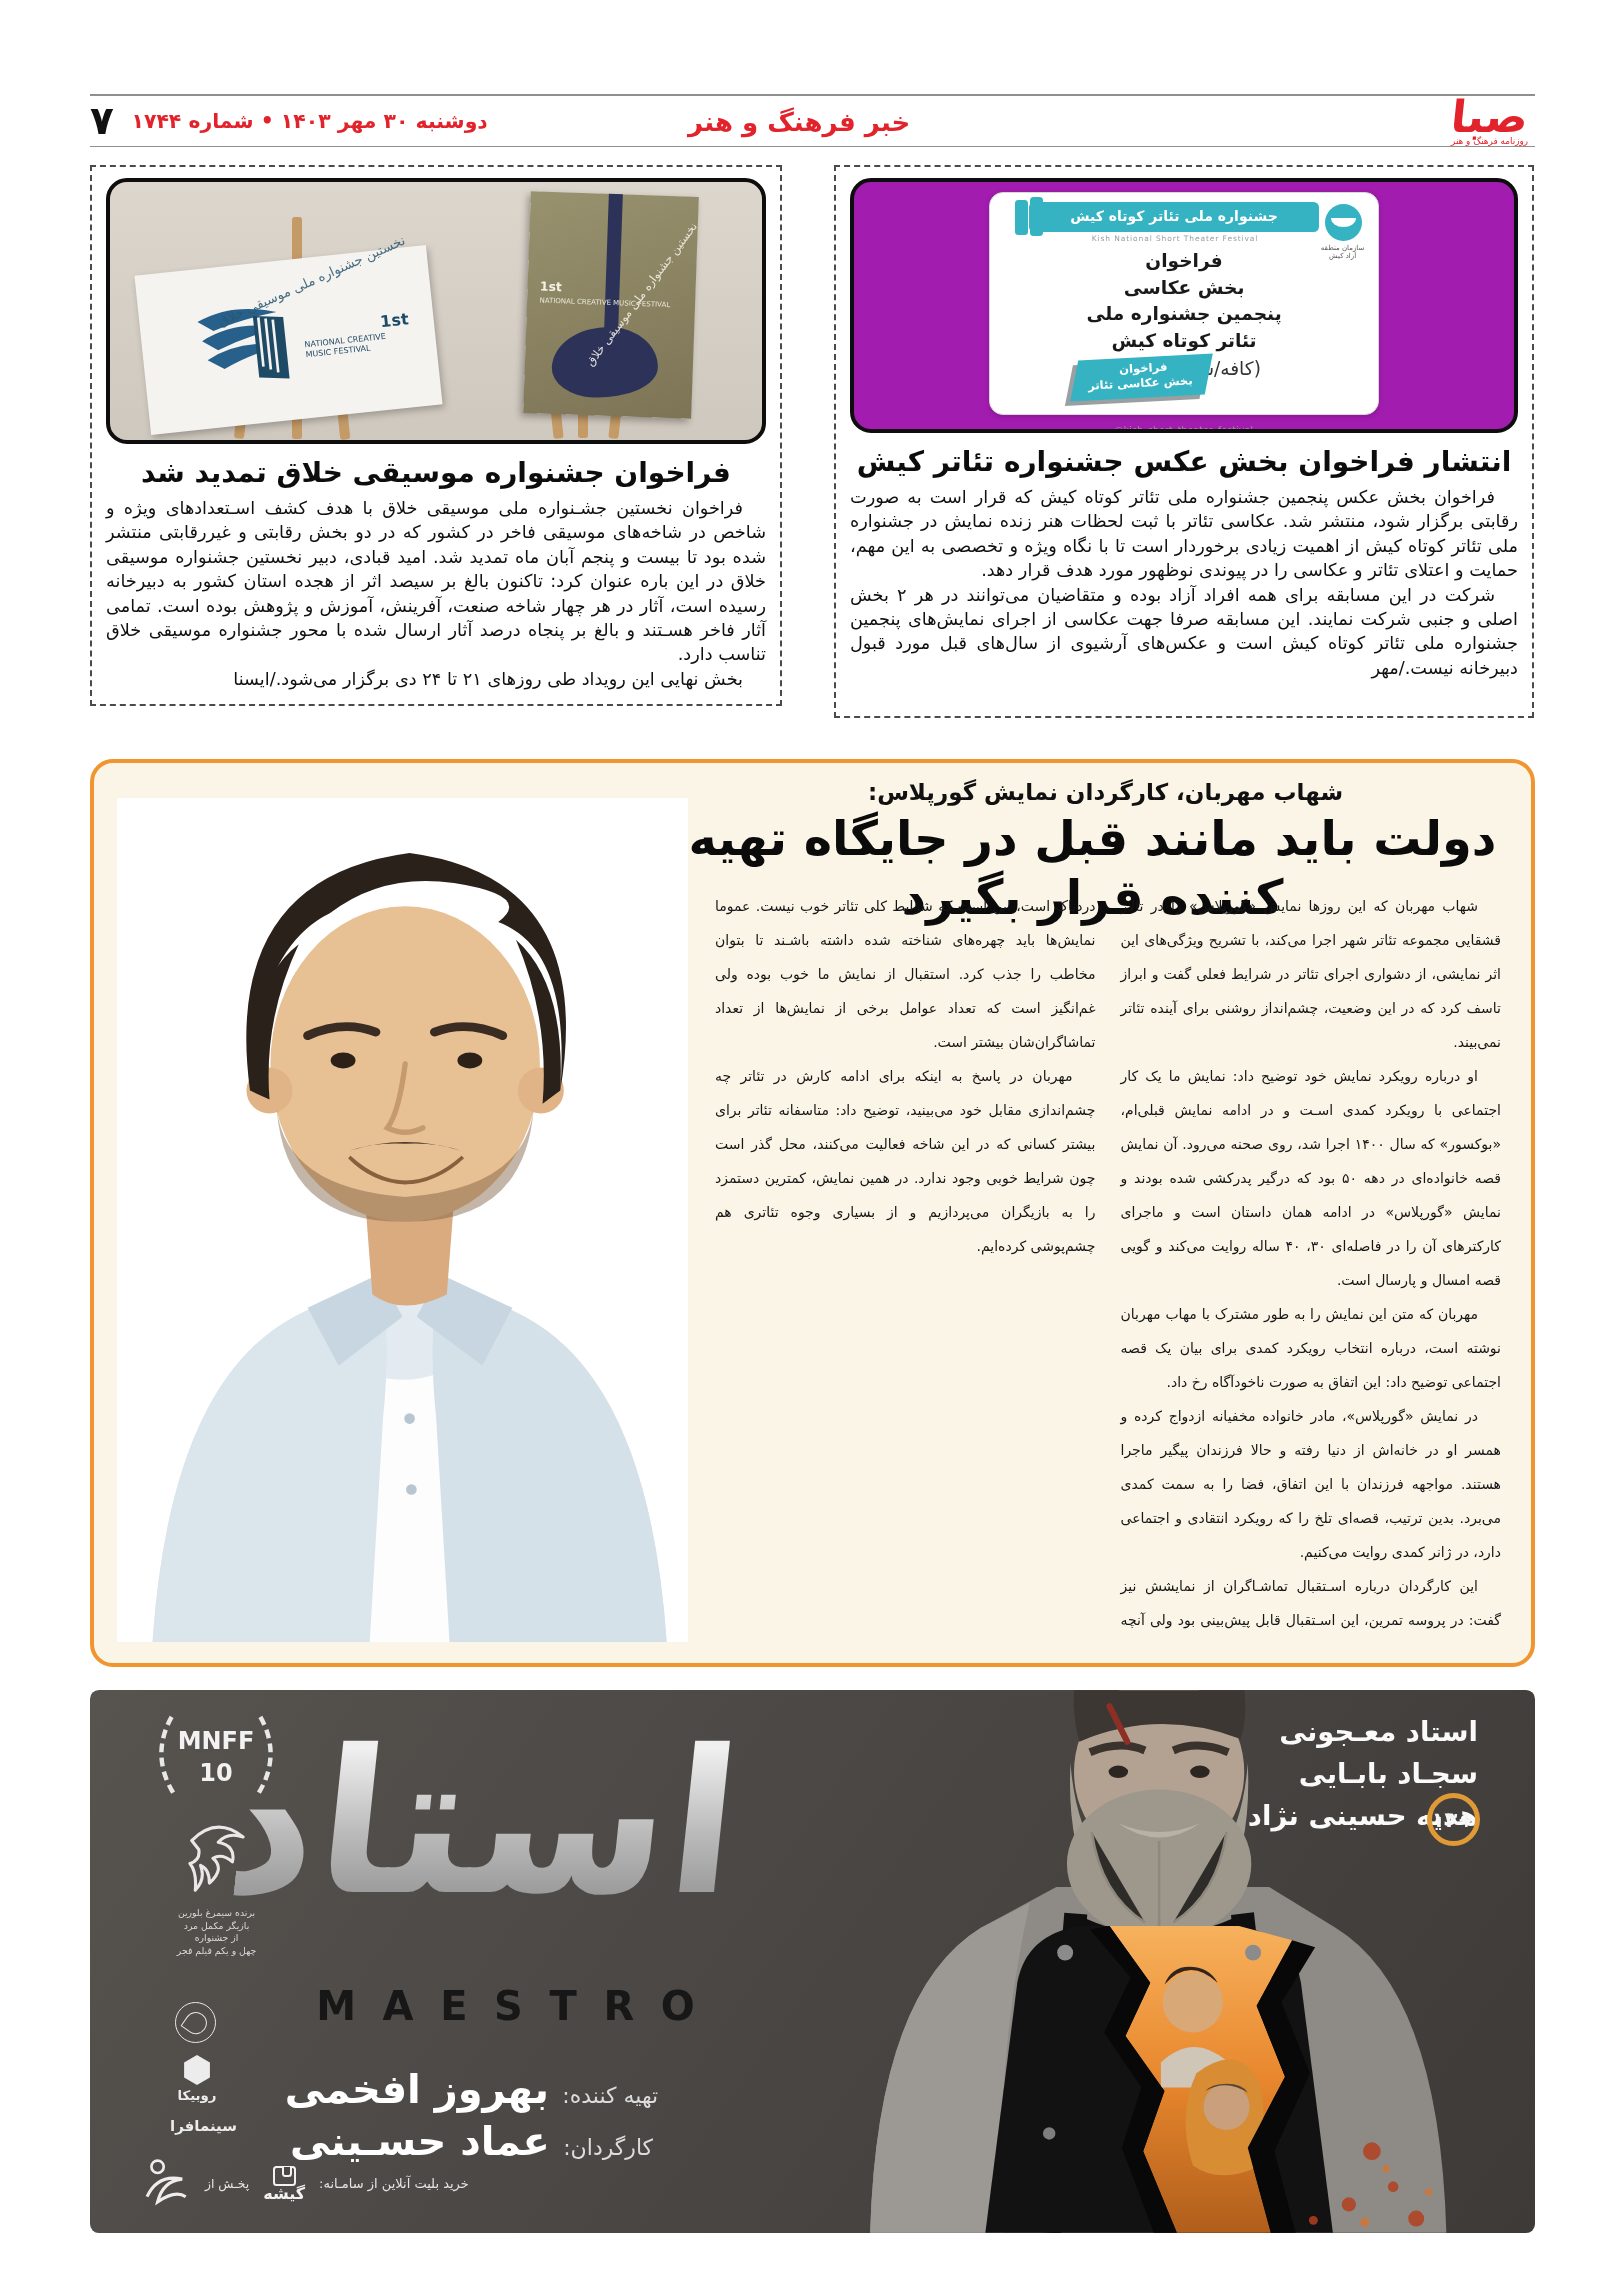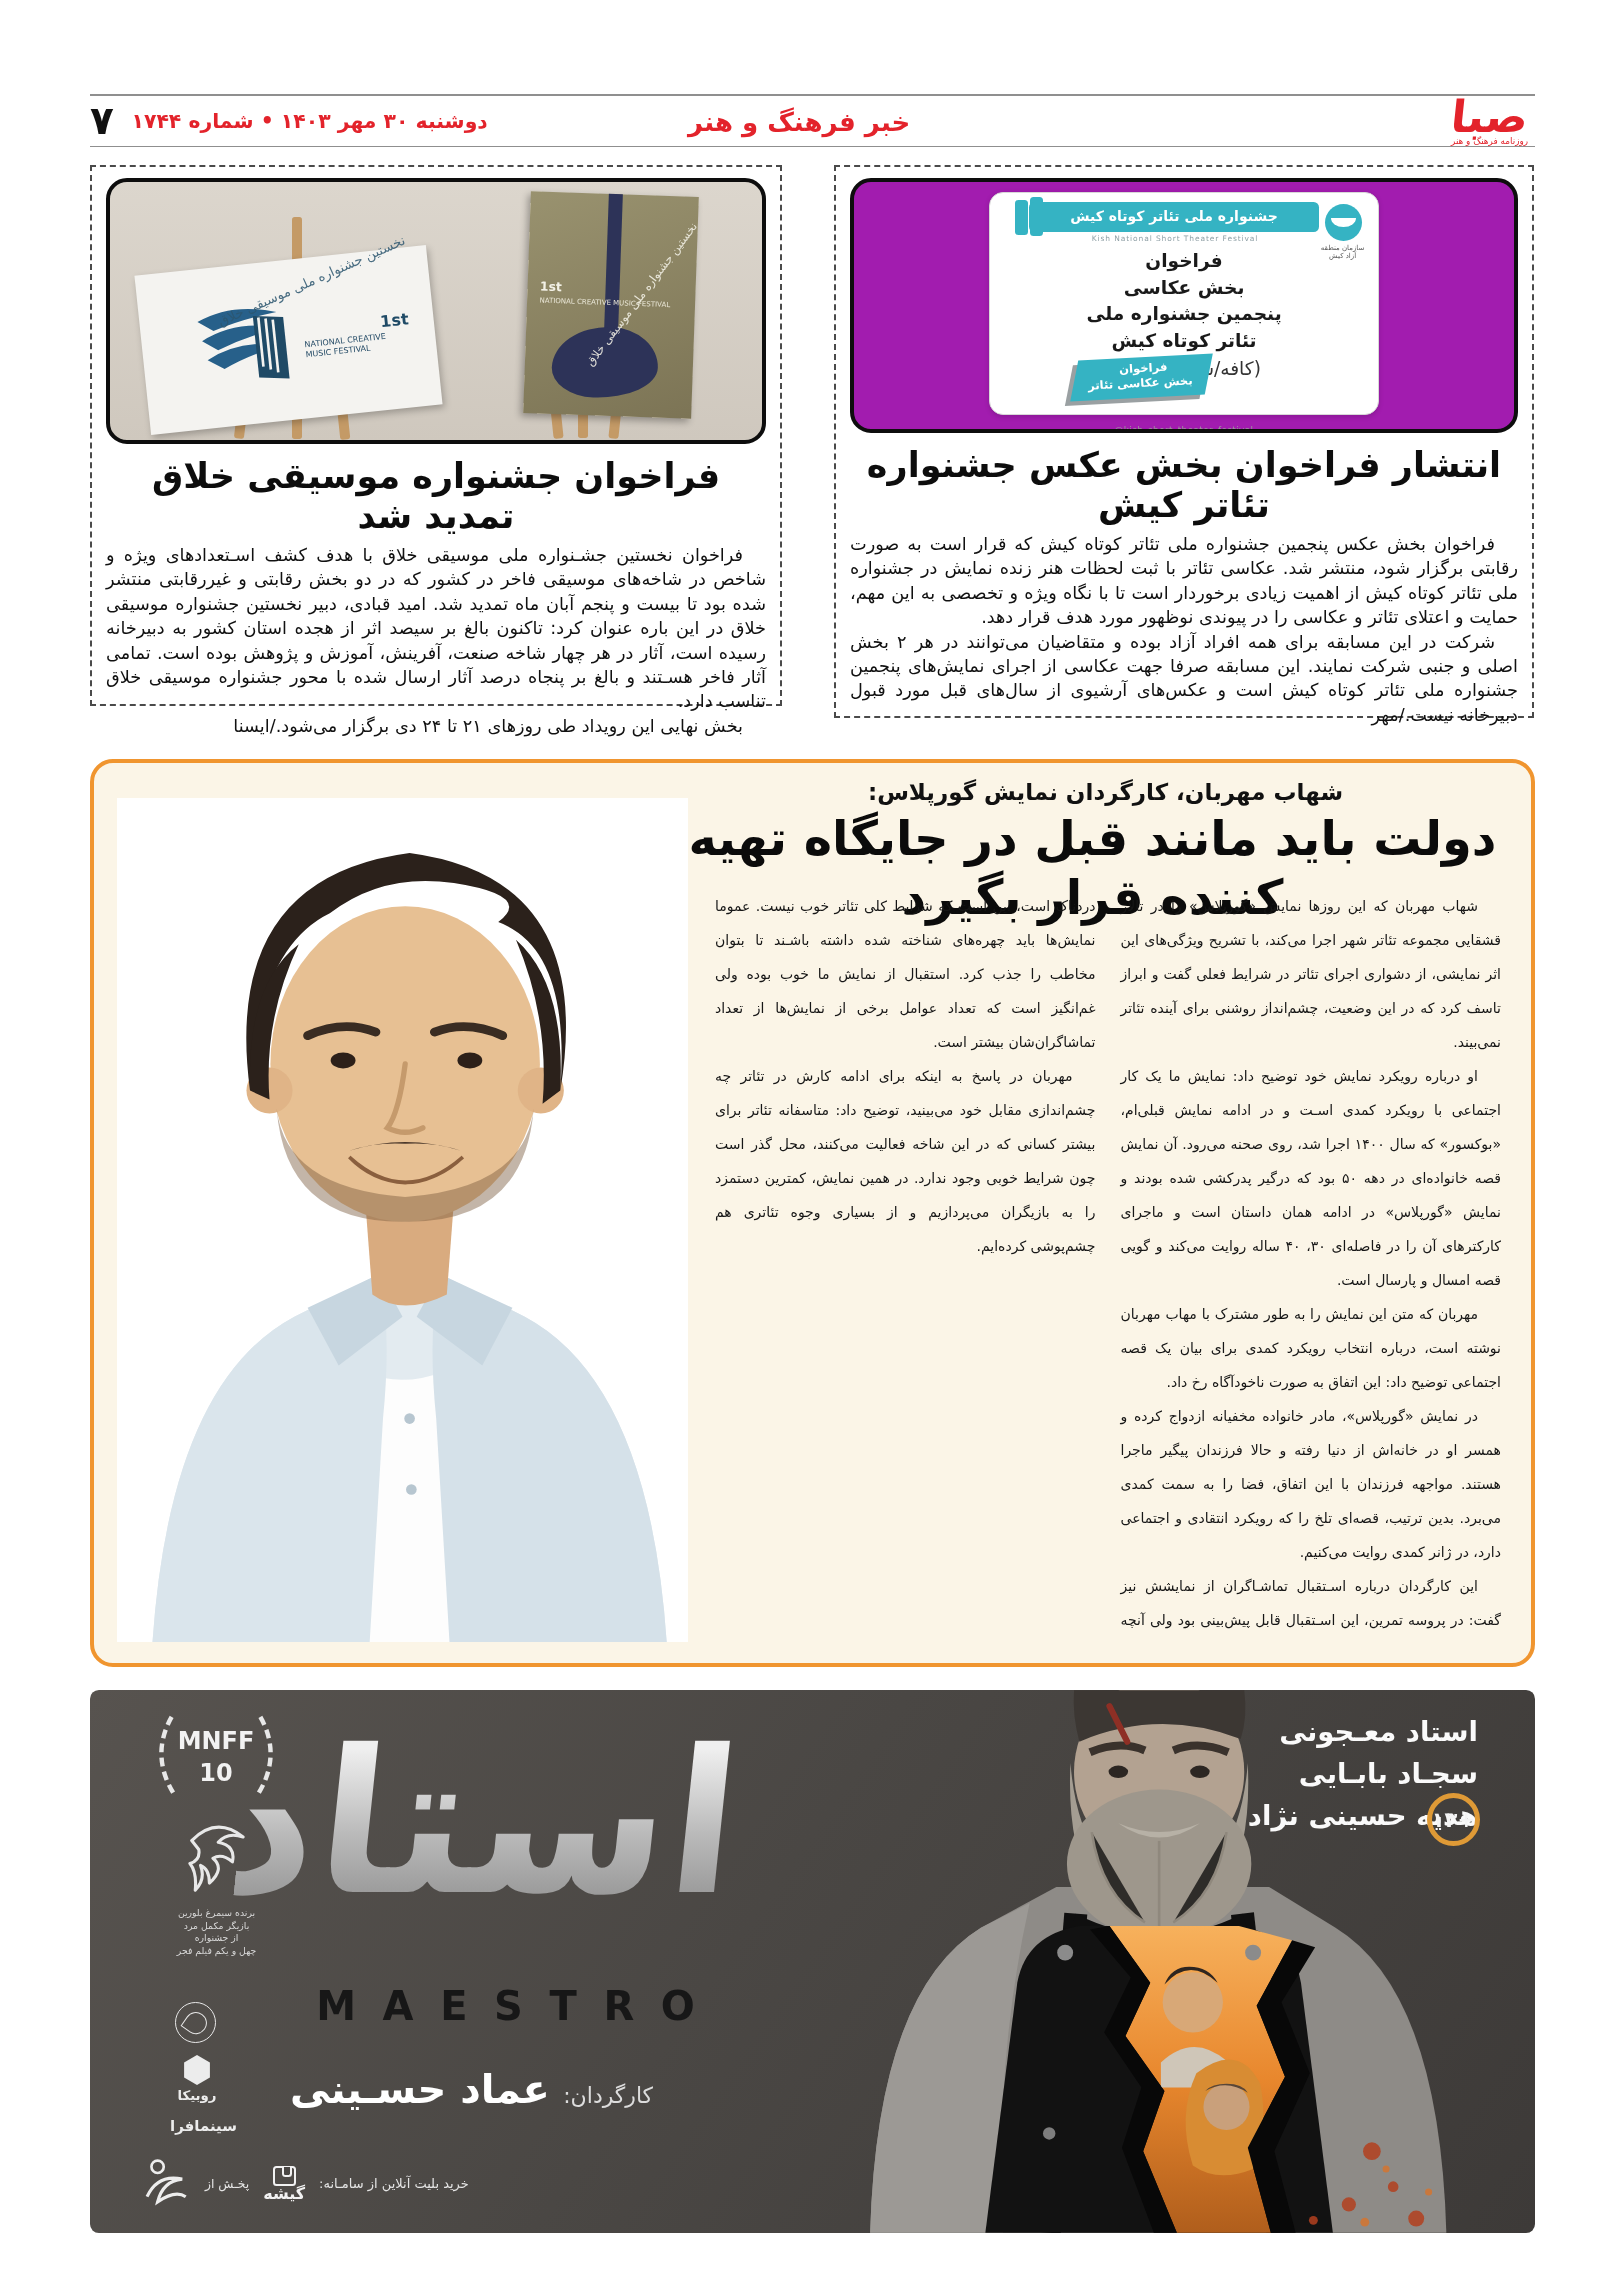--- a/index.html
+++ b/index.html
@@ -18,21 +18,21 @@
   #saba-word { color:#e3232b; font-size:44px; font-weight:bold; transform:skewX(-6deg); line-height:1.1; }
   #saba-sub { color:#e3232b; font-size:8.9px; margin-top:-5.3px; }
 
   
   .news-box { position:absolute; border:2.7px dashed #4a4a4a; background:#fff; padding:10.6px 14px; }
   #box-music { left:89px; top:165px; width:692px; height:541px; }
   #box-kish  { left:833px; top:165px; width:700px; height:553px; }
   .news-img { position:relative; width:100%; border:4.4px solid #0d0d0d; border-radius:21px; overflow:hidden; }
   #img-music { height:266px; background:linear-gradient(#dcd6cd,#cfc8be); }
   #img-kish { height:255px; background:#a21caf; }
-  .news-headline { text-align:center; font-size:35px; font-weight:900; color:#0d0d0d; margin:12.4px 0 7px; }
+  .news-headline { text-align:center; font-size:28px; font-weight:900; color:#0d0d0d; margin:12.4px 0 7px; }
   .news-body { font-size:17.7px; line-height:24.4px; text-align:justify; color:#111; }
   .news-body p { text-indent:23px; }
 
   
   .easel-leg { position:absolute; width:9.8px; background:#c49a66; border-radius:2.7px; }
   #poster-white { position:absolute; left:32px; top:78px; width:293px; height:160px; background:#f4f3f0;
     box-shadow:1.8px 3.5px 7px rgba(0,0,0,.25); transform:rotate(-6deg); }
   #wing-logo { position:absolute; left:53px; top:35px; }
   #poster-white .fest-en { position:absolute; right:25px; top:82px; width:106px; font-size:8px; color:#274d68;
     direction:ltr; text-align:left; line-height:9.8px; }
@@ -371,20 +371,24 @@
       <div id="gishe-box"></div>
       <div id="gishe-word">گیشه</div>
     </div>
     <span id="ticket-label">خرید بلیت آنلاین از سامـانه:</span>
   </div>
 
   <div id="movie-title-fa">استاد</div>
   <div id="movie-title-en">MAESTRO</div>
   <div id="credits">
     <div class="credit-line">
+      <span class="credit-label">تهیه کننده:</span>
+      <span class="credit-name">بهروز افخمی</span>
+    </div>
+    <div class="credit-line">
       <span class="credit-label">کارگردان:</span>
       <span class="credit-name">عماد حسـینی</span>
     </div>
   </div>
 
   <div id="cast">
     <div>استاد معـجونی</div>
     <div>سجـاد بابـایی</div>
     <div>هدیه حسینی نژاد</div>
   </div>

